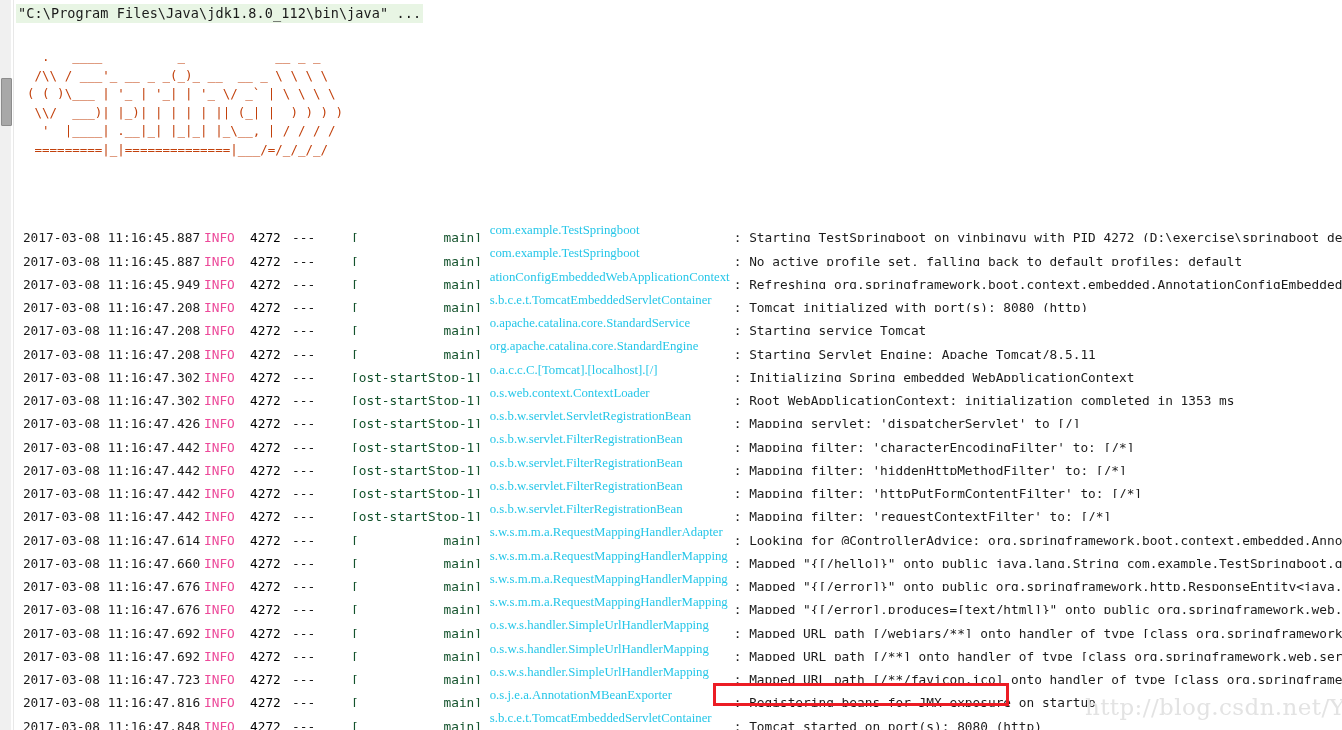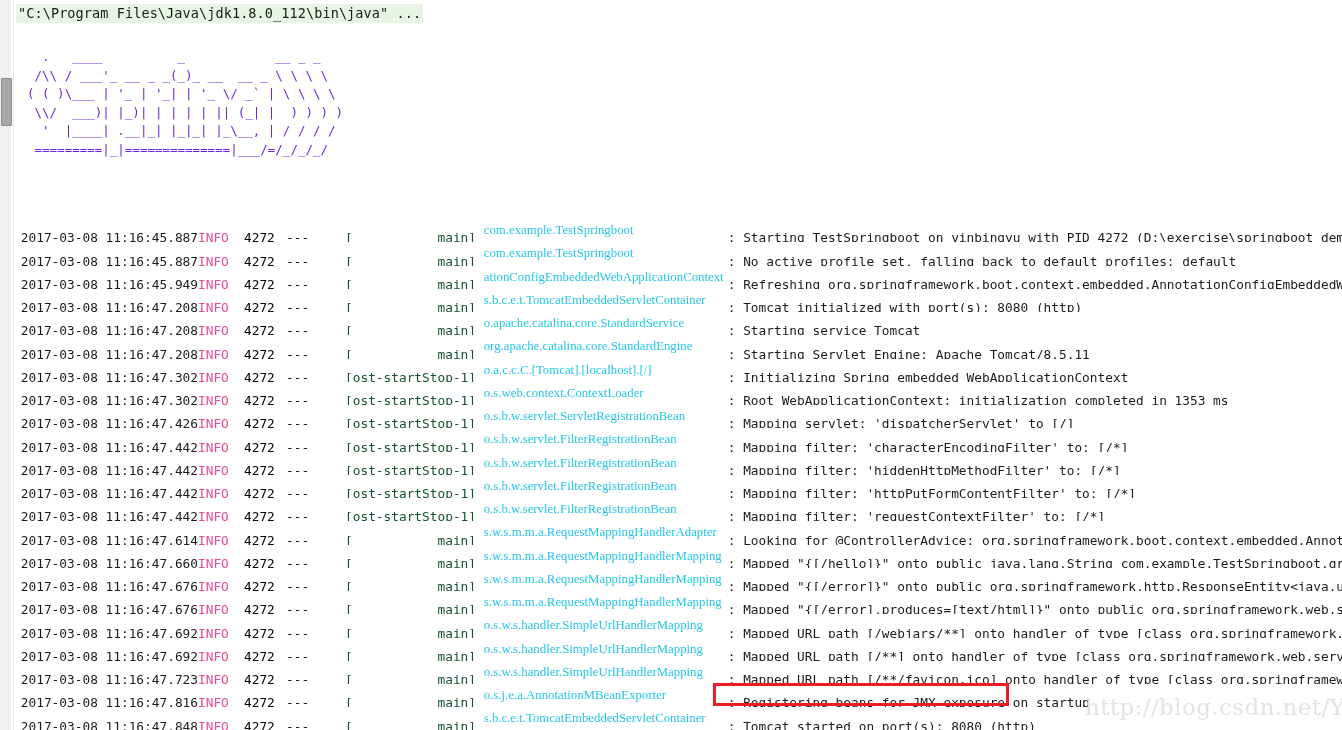--- a/index.html
+++ b/index.html
@@ -78,21 +78,21 @@
   }
 
   
   .banner {
     position: absolute;
     left: 14px;
     top: 48px;
     white-space: pre;
     font-size: 12.5px;
     line-height: 18.6px;
-    color: #6d28d9;
+    color: #c2410c;
     letter-spacing: 0px;
   }
   .banner-footer {
     position: absolute;
     left: 14px;
     top: 178px;
     white-space: pre;
     font-size: 12.5px;
     line-height: 18.6px;
   }
@@ -115,21 +115,21 @@
     overflow: hidden;
   }
   .c-ts     { color: #1b1b1b; }
   .c-level  { color: #ec4899; }
   .c-pid    { color: #000000; }
   .c-dash   { color: #1b1b1b; }
   .c-thread { color: #14532d; }
   .c-logger { color: #25c6e8; }
   .c-msg    { color: #1b1b1b; }
 
-  .col-ts     { display:inline-block; width: 185px; text-align: right; }
+  .col-ts     { display:inline-block; width: 185px; text-align: center; padding-left: 6px; }
   .col-level  { display:inline-block; width: 46px; }
   .col-pid    { display:inline-block; width: 42px; }
   .col-dash   { display:inline-block; width: 30px; }
   .col-thread { display:inline-block; width: 160px; text-align: right; }
   .col-logger { display:inline-block; width: 244px; overflow:hidden; white-space:nowrap;font-family:Liberation Serif, serif; }
   .col-msg    { display:inline-block; }
 
   
   .red-box {
     position: absolute;

